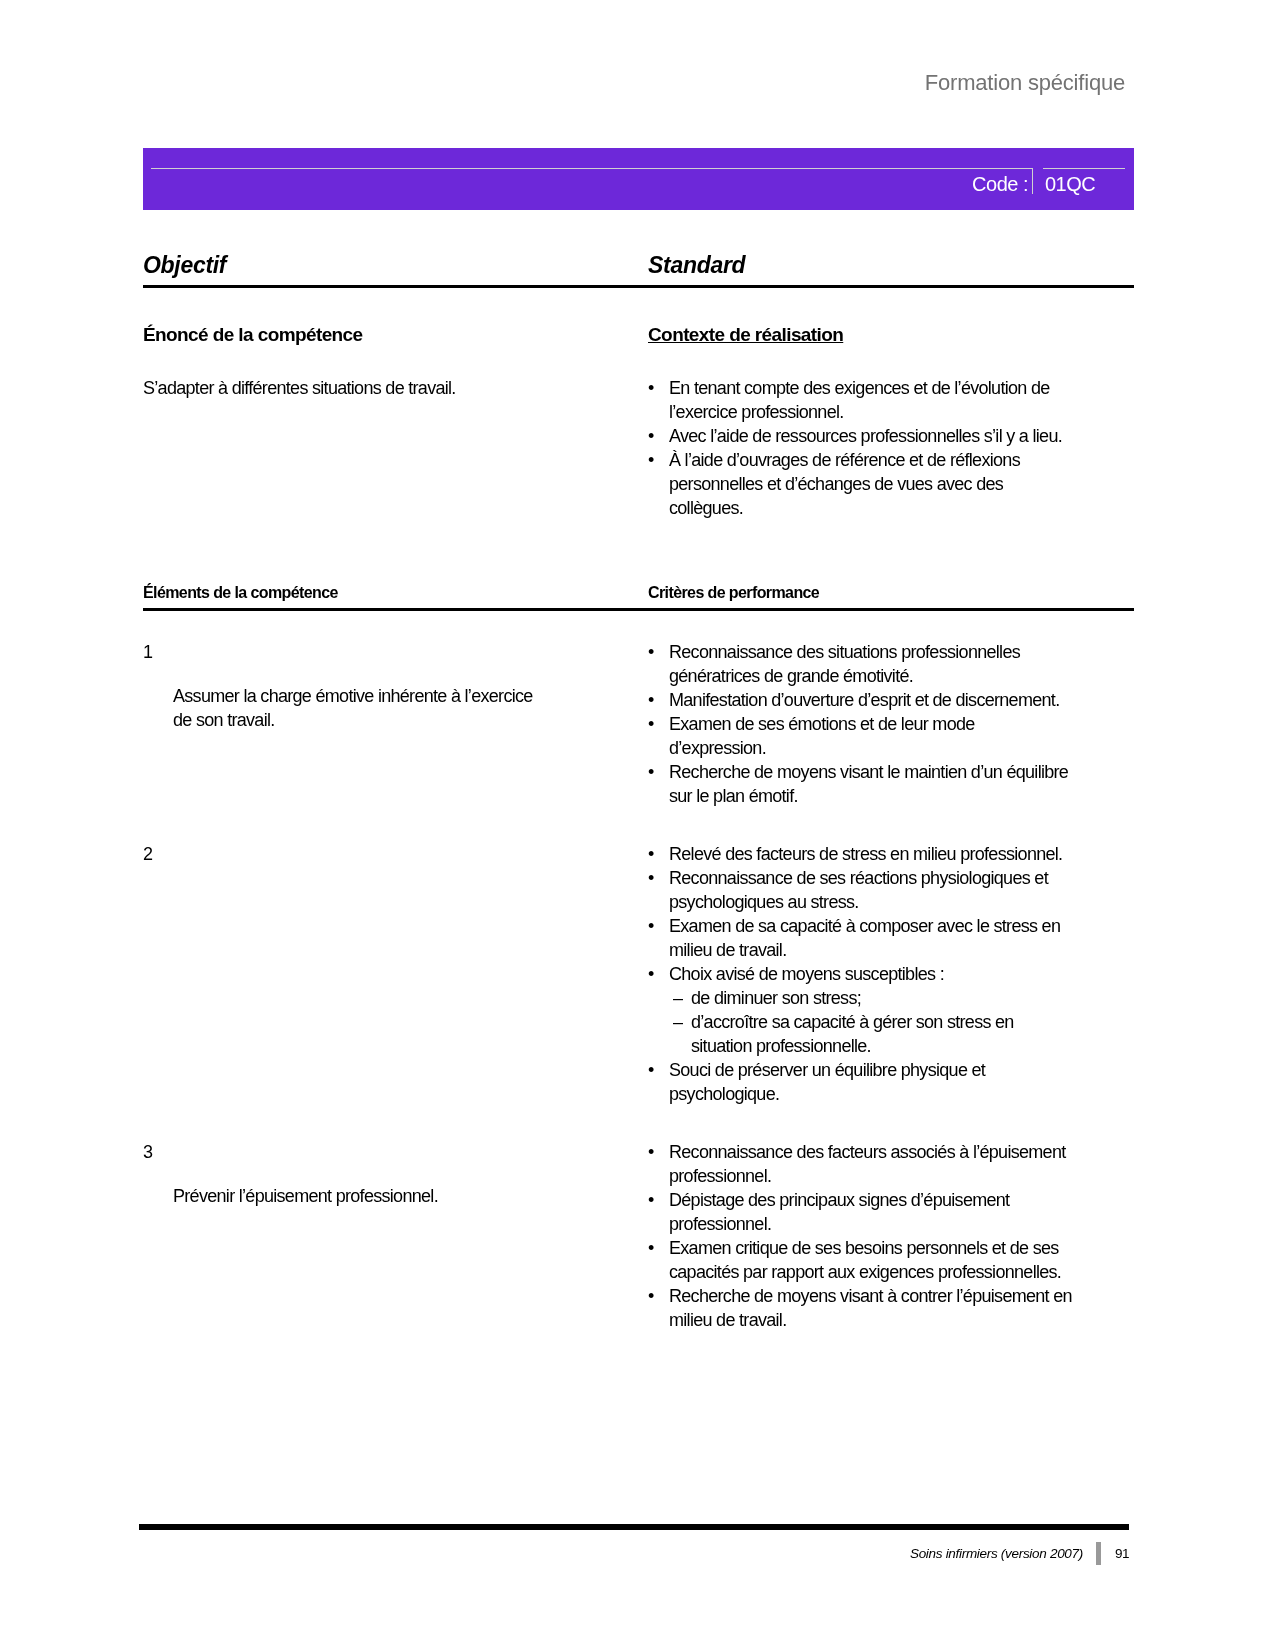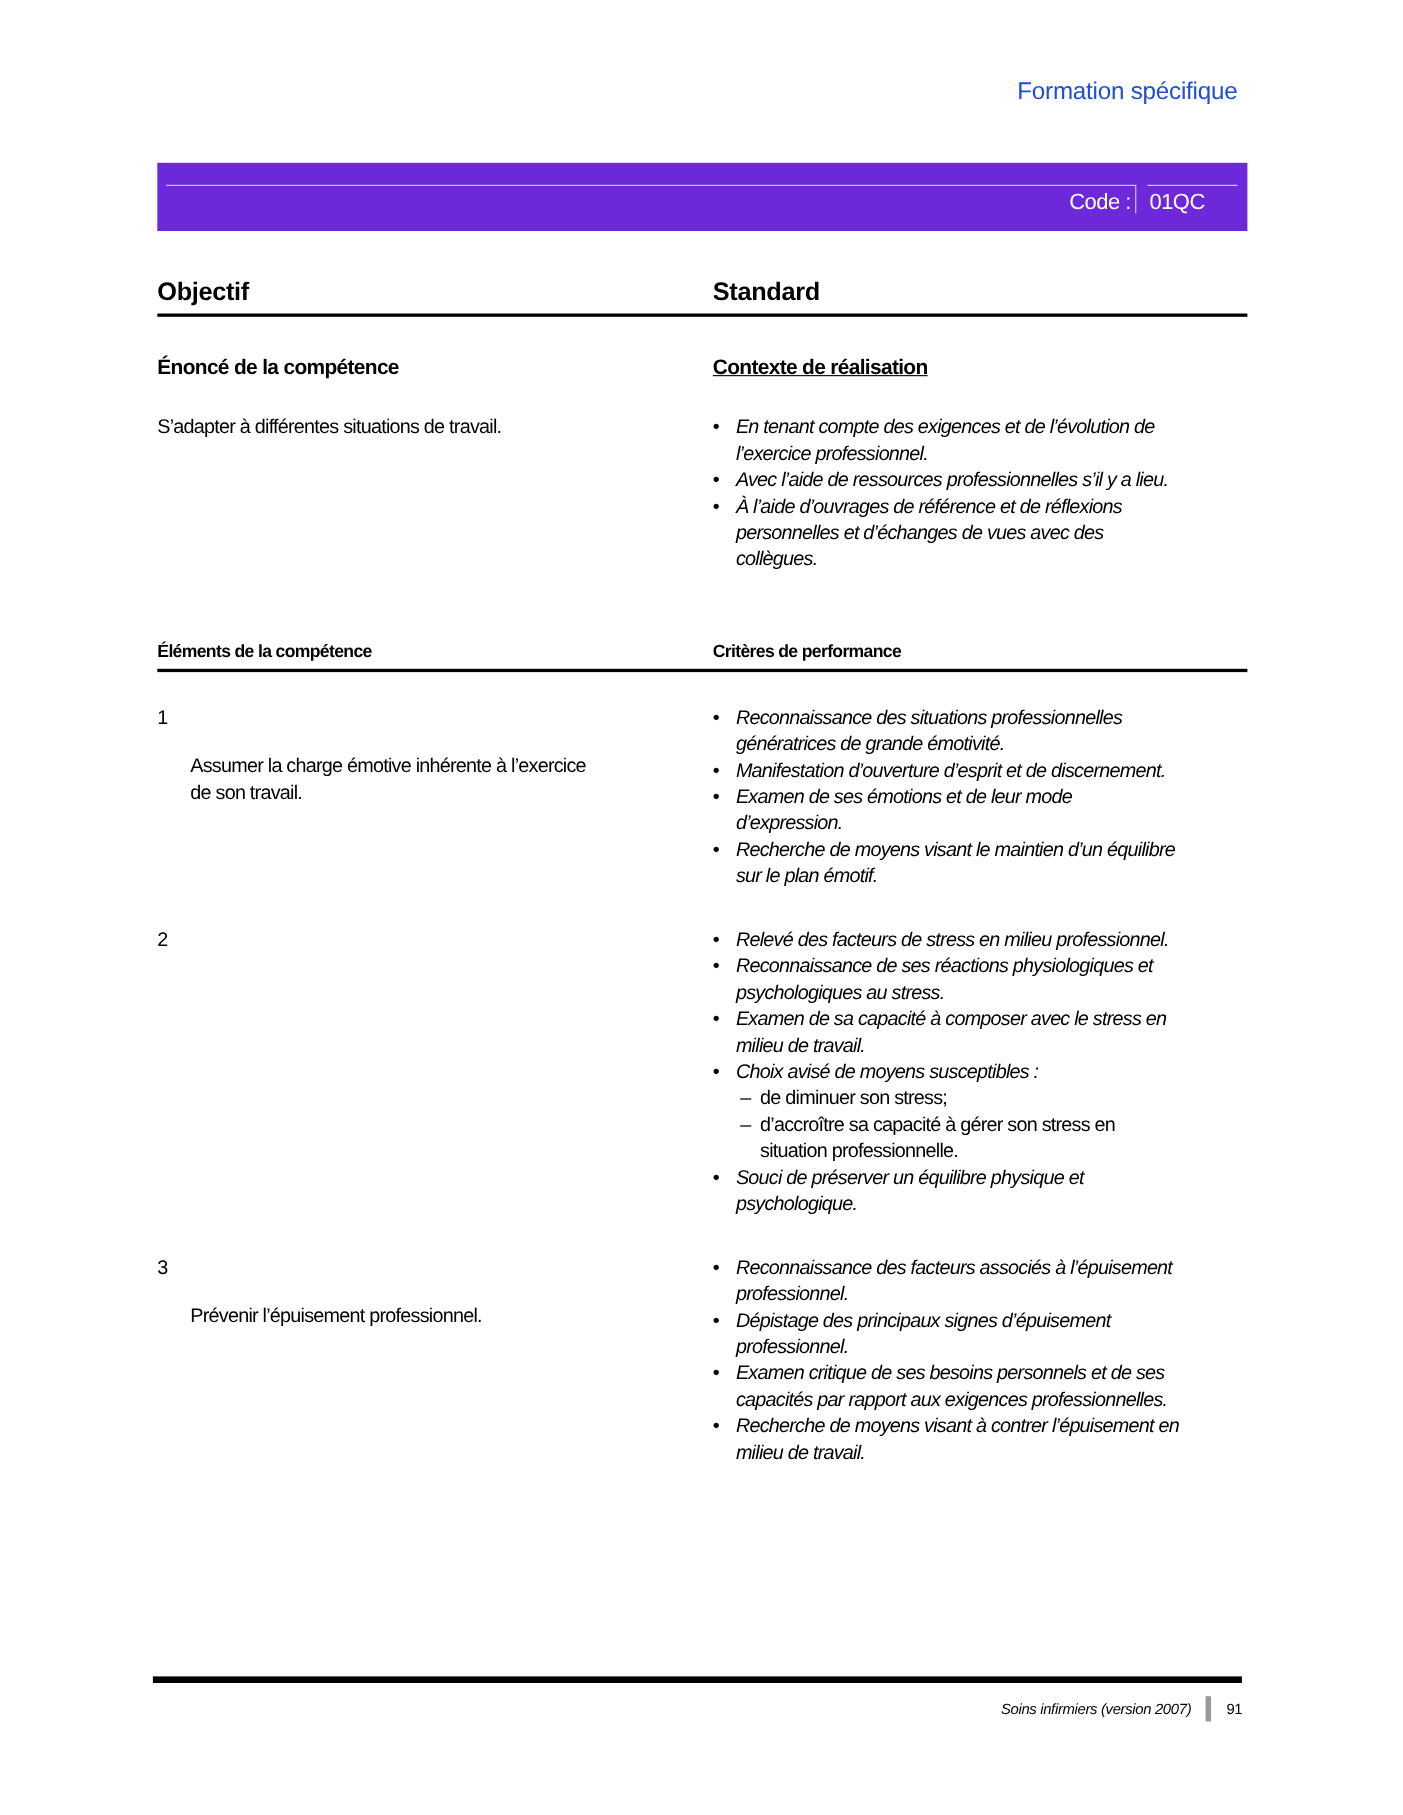--- a/index.html
+++ b/index.html
@@ -4,58 +4,58 @@
 <style>
   * { margin:0; padding:0; box-sizing:border-box; }
   html,body { background:#e8e8e8; }
   .page {
     position:relative; width:1275px; height:1650px; background:#ffffff;
     font-family:"Liberation Sans","DejaVu Sans",sans-serif;
     color:#000; letter-spacing:-0.5px; margin:0 auto; overflow:hidden;
   }
   .top-right-label {
     position:absolute; top:70px; right:150px;
-    font-size:22px; color:#1d4ed8; letter-spacing:-0.2px;
+    font-size:22px; color:#737373; letter-spacing:-0.2px;
   }
   
   .code-bar {
     position:absolute; left:143px; top:148px; width:991px; height:62px;
     background:#6d28d9;
   }
   .code-bar .hline-left  { position:absolute; left:8px;  top:20px; width:881px; height:1px; background:#d0d0d0; }
   .code-bar .vline       { position:absolute; left:889px; top:20px; width:1px;  height:26px; background:#d0d0d0; }
   .code-bar .hline-right { position:absolute; left:900px; top:20px; width:82px; height:1px; background:#d0d0d0; }
   .code-bar .code-label  { position:absolute; right:106px; top:25px; color:#fff; font-size:20px; }
   .code-bar .code-value  { position:absolute; left:902px;  top:25px; color:#fff; font-size:20px; }
   
   .sect-head {
     position:absolute; left:143px; width:991px;
     border-bottom:3px solid #000;
   }
   .sect-head .colL { position:absolute; left:0; bottom:6px; }
   .sect-head .colR { position:absolute; left:505px; bottom:6px; }
   .sect-head-1 { top:248px; height:40px; }
-  .sect-head-1 span { font-size:23px; font-weight:bold; letter-spacing:-0.3px; }
+  .sect-head-1 span { font-size:23px; font-weight:bold; font-style:italic; letter-spacing:-0.3px; }
   .sect-head-2 { top:580px; height:31px; }
   .sect-head-2 span { font-size:16px; font-weight:bold; letter-spacing:-0.6px; }
   
   .subheads { position:absolute; left:143px; top:324px; width:991px; }
   .subheads span { font-size:19px; font-weight:bold; letter-spacing:-0.6px; }
   .subheads .colL { position:absolute; left:0; top:0; }
   .subheads .colR { position:absolute; left:505px; top:0;text-decoration:underline; }
   
   .bodytext { font-size:18px; line-height:24px; letter-spacing:-0.7px; }
   
   .t1-row { position:absolute; left:143px; top:376px; width:991px; }
   .t1-left { position:absolute; left:0; top:0; width:462px; }
   .t1-right { position:absolute; left:505px; top:0; width:424px; }
   
   .bullet-row { display:flex; align-items:flex-start; }
   .bullet-marker { flex:0 0 21px; font-size:18px; line-height:24px; }
-  .bullet-text { flex:1;font-style:italic; }
+  .bullet-text { flex:1; }
   .sub-row { display:flex; margin-left:25px; }
   .dash-marker { flex:0 0 18px; font-size:18px; line-height:24px; }
   .sub-text { flex:1; }
   
   .t2-rows { position:absolute; left:143px; top:640px; width:991px;
              display:flex; flex-direction:column; gap:34px; }
   .t2-row { position:relative; }
   .t2-num  { position:absolute; left:0; top:0; width:30px; }
   .t2-elem { position:absolute; left:30px; top:0; width:382px;margin-top:44px; }
   .t2-crit { margin-left:505px; width:424px; }

